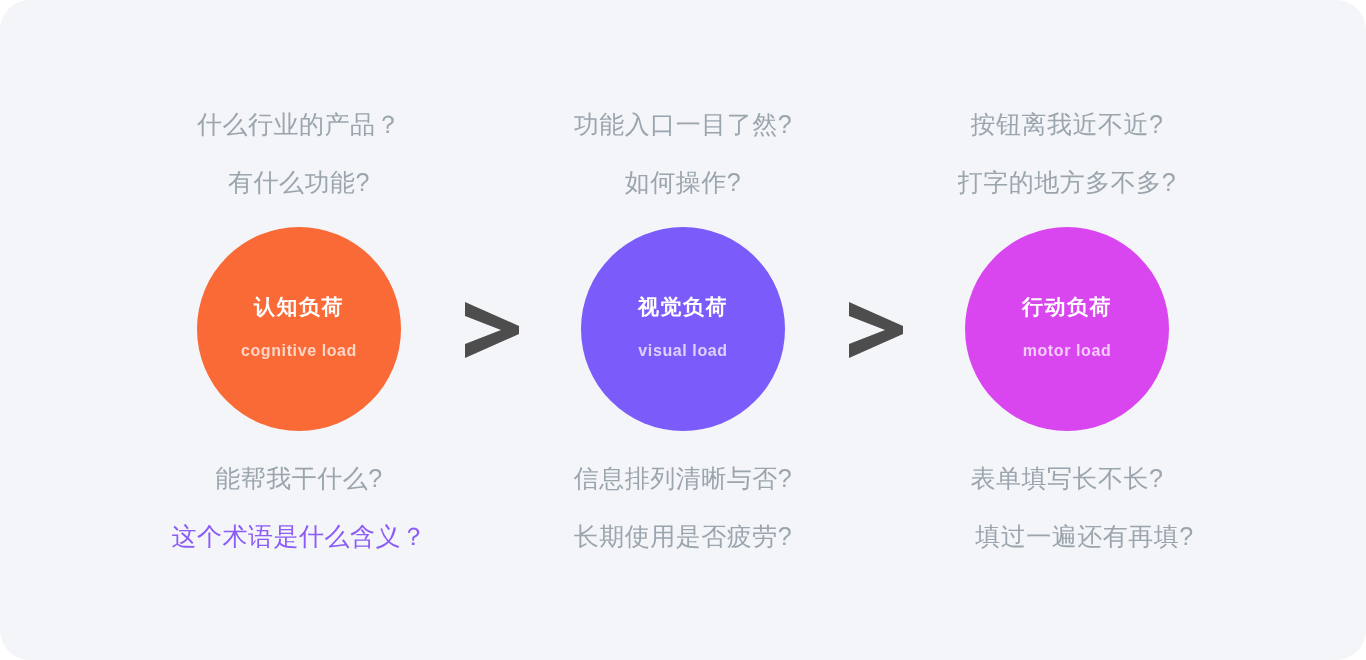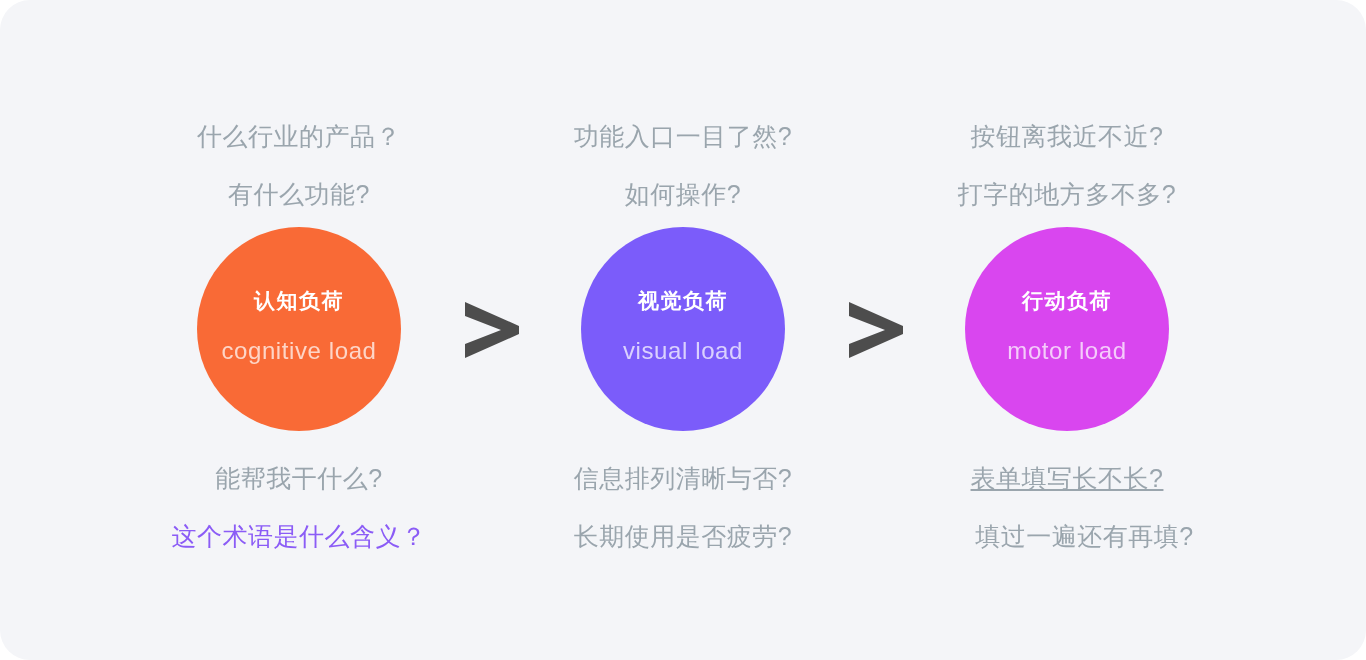--- a/index.html
+++ b/index.html
@@ -40,21 +40,21 @@
     align-items: center;
     justify-content: center;
     box-sizing: border-box;
   }
   .q-block {
     display: flex;
     flex-direction: column;
     align-items: center;
     justify-content: center;
   }
-  .q-block.top { height: 140px; padding-bottom: 4px; justify-content: flex-end; }
+  .q-block.top { height: 140px; padding-bottom: 4px; }
   .q-block.bottom { height: 140px; padding-top: 6px; }
   .q-line {
     color: #9aa5ad;
     font-size: 25px;
     line-height: 58px;
     letter-spacing: 0.5px;
     white-space: nowrap;
     font-weight: 400;
   }
   .circle {
@@ -70,22 +70,22 @@
   .circle .cn {
     color: #ffffff;
     font-size: 21px;
     font-weight: bold;
     letter-spacing: 1.5px;
     line-height: 1.18;
     white-space: nowrap;
   }
   .circle .en {
     color: rgba(255,255,255,0.72);
-    font-size: 24px;
-    font-weight: 400;
+    font-size: 16px;
+    font-weight: 700;
     letter-spacing: 0.6px;
     line-height: 1.5;
     margin-top: 20px;
     white-space: nowrap;
   }
   .sep {
     width: 0;
     height: 0;
     position: relative;
     flex: none;
@@ -154,19 +154,19 @@
     <div class="column">
       <div class="q-block top">
         <div class="q-line" style="color: rgb(154, 165, 173);">按钮离我近不近?</div>
         <div class="q-line" style="color: rgb(154, 165, 173);">打字的地方多不多?</div>
       </div>
       <div class="circle" style="background-color: #d946ef;">
         <div class="cn">行动负荷</div>
         <div class="en">motor load</div>
       </div>
       <div class="q-block bottom">
-        <div class="q-line" style="color: rgb(154, 165, 173); text-decoration: underline;">表单填写长不长?</div>
+        <div class="q-line" style="color: rgb(154, 165, 173);">表单填写长不长?</div>
         <div class="q-line" style="color: rgb(154, 165, 173); margin-left: 35px;">填过一遍还有再填?</div>
       </div>
     </div>
 
   </div>
 </div>
 
 </body></html>

